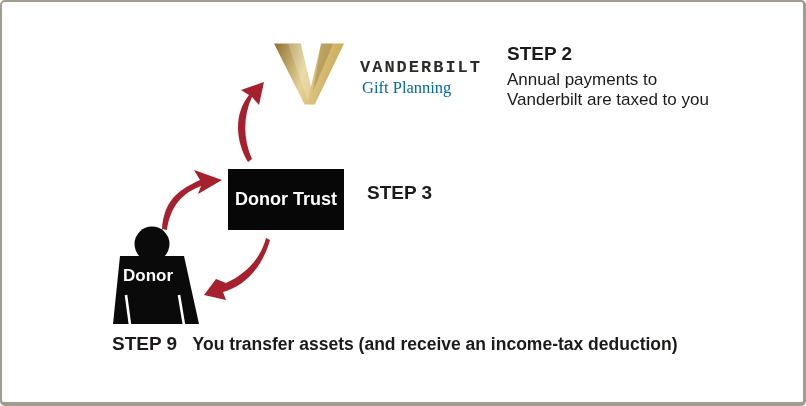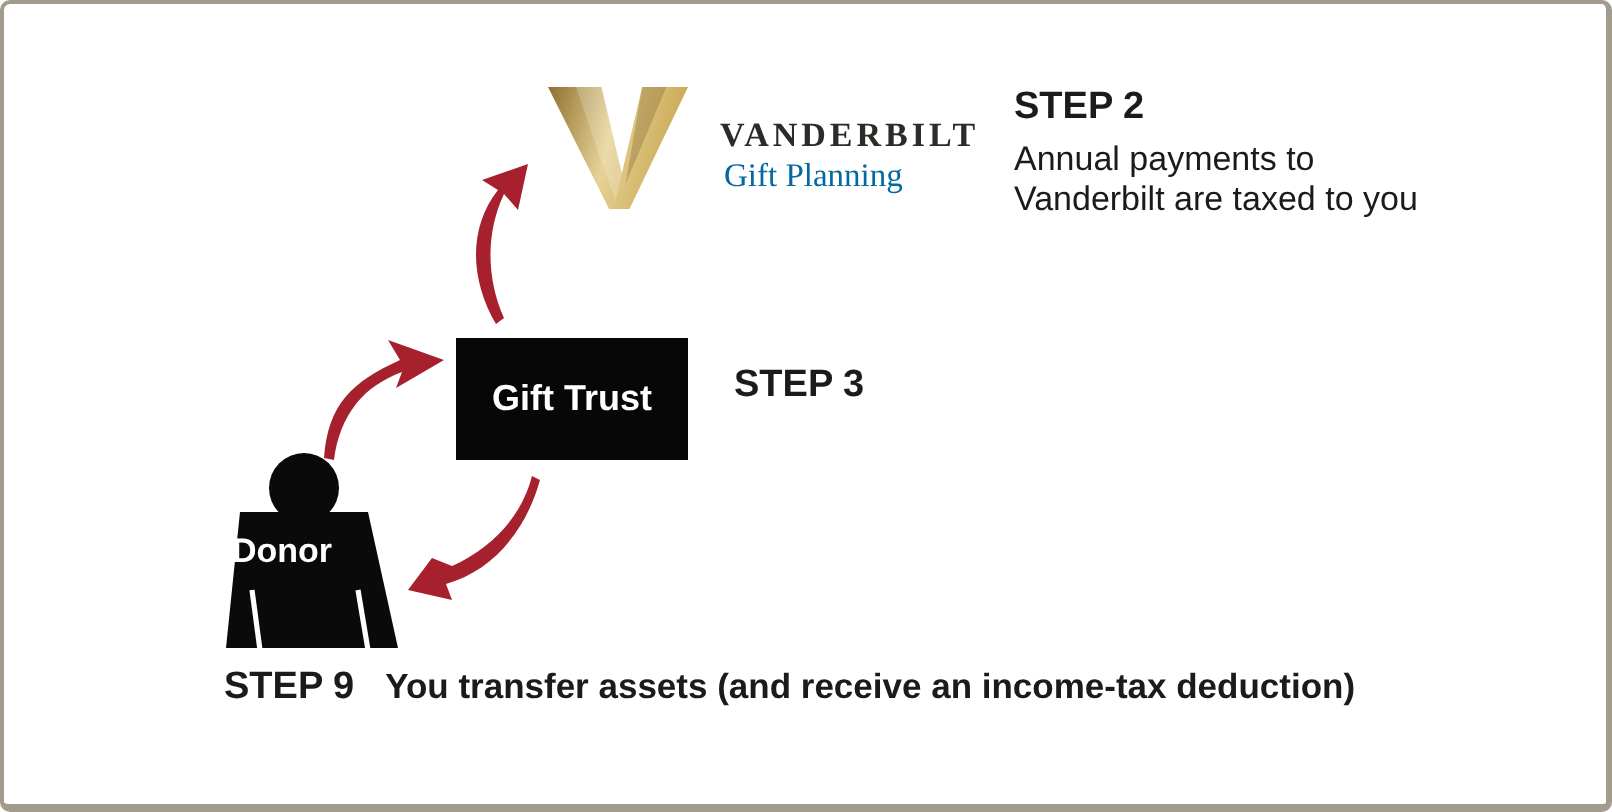--- a/index.html
+++ b/index.html
@@ -19,21 +19,21 @@
   .abs{position:absolute;}
   svg{display:block;}
 
   
   .arrows-layer{left:0;top:0;width:806px;height:406px;pointer-events:none;}
 
   
   .v-logo{left:272px;top:40px;}
   .logo-wordmark{
     left:358px;top:56px;
-    font-family:Liberation Serif, serif;
+    font-family:Liberation Mono, monospace;
     font-weight:bold;font-size:17px;letter-spacing:2px;color:#2d2b28;
     white-space:nowrap;
   }
   .logo-subtitle{
     left:360px;top:76px;
     font-family:"Liberation Serif","DejaVu Serif",serif;
     font-size:16.5px;color:#0369a1;white-space:nowrap;
   }
 
   
@@ -43,21 +43,21 @@
     display:flex;align-items:center;justify-content:center;
   }
   .lead-trust-label{
     color:#ffffff;font-weight:bold;font-size:18px;white-space:nowrap;
   }
 
   
   .donor-figure{left:110px;top:224px;}
   .donor-label{
     left:114px;top:264px;width:64px;
-    text-align:left;color:#ffffff;font-weight:bold;font-size:17px;
+    text-align:center;color:#ffffff;font-weight:bold;font-size:17px;
     white-space:nowrap;
   }
 
   
   .step-heading{font-weight:bold;font-size:19px;line-height:22px;white-space:nowrap;}
   .step-body{font-size:17px;line-height:20px;white-space:nowrap;}
   .step2-block{left:505px;top:41px;}
   .step3-block{left:365px;top:180px;}
   .step1-block{left:110px;top:331px;white-space:nowrap;}
   .step1-block .step-heading{display:inline;}
@@ -90,21 +90,21 @@
   <div class="abs logo-wordmark">VANDERBILT</div>
   <div class="abs logo-subtitle">Gift Planning</div>
 
   <div class="abs step2-block">
     <div class="step-heading">STEP 2</div>
     <div class="step-body">Annual payments to</div>
     <div class="step-body">Vanderbilt are taxed to you</div>
   </div>
 
   <div class="abs lead-trust-box">
-    <span class="lead-trust-label">Gift Trust</span>
+    <span class="lead-trust-label">Donor Trust</span>
   </div>
 
   <div class="abs step3-block">
     <div class="step-heading">STEP 3</div>
   </div>
 
   <svg class="abs donor-figure" width="88" height="99" viewBox="0 0 88 99">
     <circle cx="40" cy="18" r="17.5" fill="#0A0A0A"></circle>
     <path d="M8,30 H72 L87,98 H1 Z" fill="#0A0A0A"></path>
     <path d="M14,69 L18,99" stroke="#ffffff" stroke-width="2.6" fill="none"></path>

